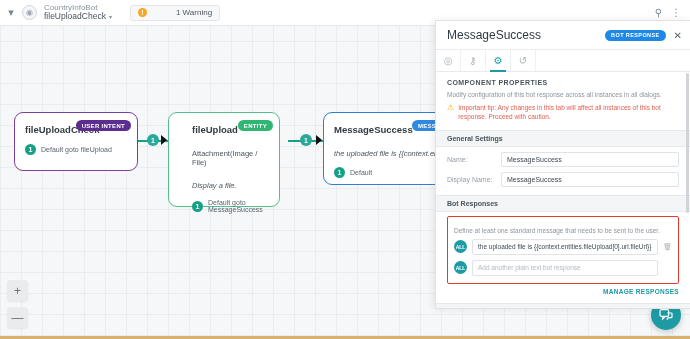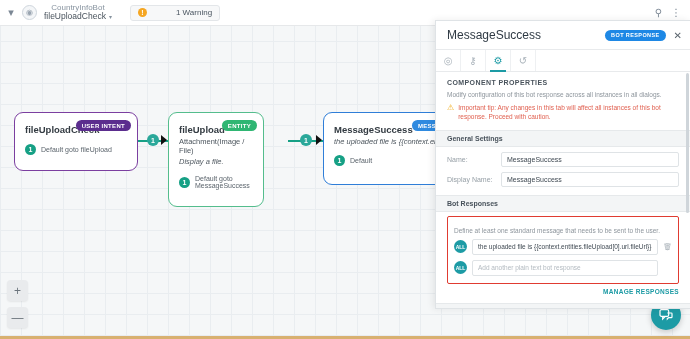--- a/index.html
+++ b/index.html
@@ -18,21 +18,21 @@
     display:flex; align-items:center;
   }
   .tb-back { width:22px; text-align:center; color:#7b8794; font-size:11px; cursor:pointer; }
   .tb-avatar {
     width:15px; height:15px; border-radius:50%;
     border:1px solid #cfd6dd; background:#f4f6f8;
     display:flex; align-items:center; justify-content:center;
     color:#9aa5b1; font-size:8px; margin-right:7px;
   }
   .tb-crumbs { display:flex; flex-direction:column; justify-content:center; line-height:1.15; }
-  .tb-bot { font-size:8px; color:#8894a0;text-align:center; }
+  .tb-bot { font-size:8px; color:#8894a0; }
   .tb-dialog { font-size:8.5px; color:#48525c; display:flex; align-items:center; gap:3px; }
   .tb-caret { font-size:6px; color:#8894a0; }
   .tb-warn {
     margin-left:18px; display:flex; align-items:center; gap:4px;
     background:#f7f8f9; border:1px solid #e3e6e9; border-radius:3px;
     padding:2.5px 7px; cursor:pointer;
   }
   .warn-dot { width:9px; height:9px; border-radius:50%; background:#f5a623;
     color:#fff; font-size:7px; font-weight:bold; display:flex; align-items:center; justify-content:center; }
   .tb-warn span.lbl { font-size:8px; color:#4a5560;margin-left:25px; }
@@ -45,36 +45,36 @@
     background:
       repeating-linear-gradient(0deg,  #e9edf0 0 1px, transparent 1px 21px),
       repeating-linear-gradient(90deg, #e9edf0 0 1px, transparent 1px 21px),
       #f5f7f8;
     overflow:hidden;
   }
 
   
   .node { position:absolute; background:#fff; border-radius:9px; }
   .node-title { font-size:9.5px; color:#333b42; font-weight:bold; }
-  .node-sub { font-size:7.5px; color:#4d565e; margin-top:2px; }
+  .node-sub { font-size:7.5px; color:#4d565e; margin-top:14px; }
   .node-sub.ital { font-style:italic; }
   .node-foot { display:flex; align-items:center; gap:5px; margin-top:9px; }
   .numdot { width:11px; height:11px; border-radius:50%; background:#16a085;
     color:#fff; font-size:7px; font-weight:bold; display:flex; align-items:center; justify-content:center; flex:0 0 auto;}
   .foot-lbl { font-size:7px; color:#5b646c; }
   .badge {
     position:absolute; top:7px; border-radius:9px; color:#fff;
     font-size:6px; font-weight:bold; letter-spacing:.3px; padding:2.5px 6px;
   }
 
   #node1 { left:14px; top:86px; width:124px; height:59px; border:1.4px solid #7b3fa0; }
   #node1 .inner { padding:11px 10px 0 10px; }
   #node1 .badge { right:6px; background:#5b2d8e; }
 
-  #node2 { left:168px; top:86px; width:96px; height:95px; border:1.4px solid #54bd8d; }
+  #node2 { left:168px; top:86px; width:112px; height:95px; border:1.4px solid #54bd8d;padding-left:13px; }
   #node2 .inner { padding:11px 10px 0 10px; }
   #node2 .badge { right:6px; background:#2fb673; }
 
   #node3 { left:323px; top:86px; width:140px; height:73px; border:1.4px solid #2f7ed8; }
   #node3 .inner { padding:11px 10px 0 10px; }
   #node3 .badge { right:6px; background:#2f8ae0; }
 
   
   .conn { position:absolute; height:1.6px; background:#16a085; }
   .cdot { position:absolute; width:12px; height:12px; border-radius:50%;

